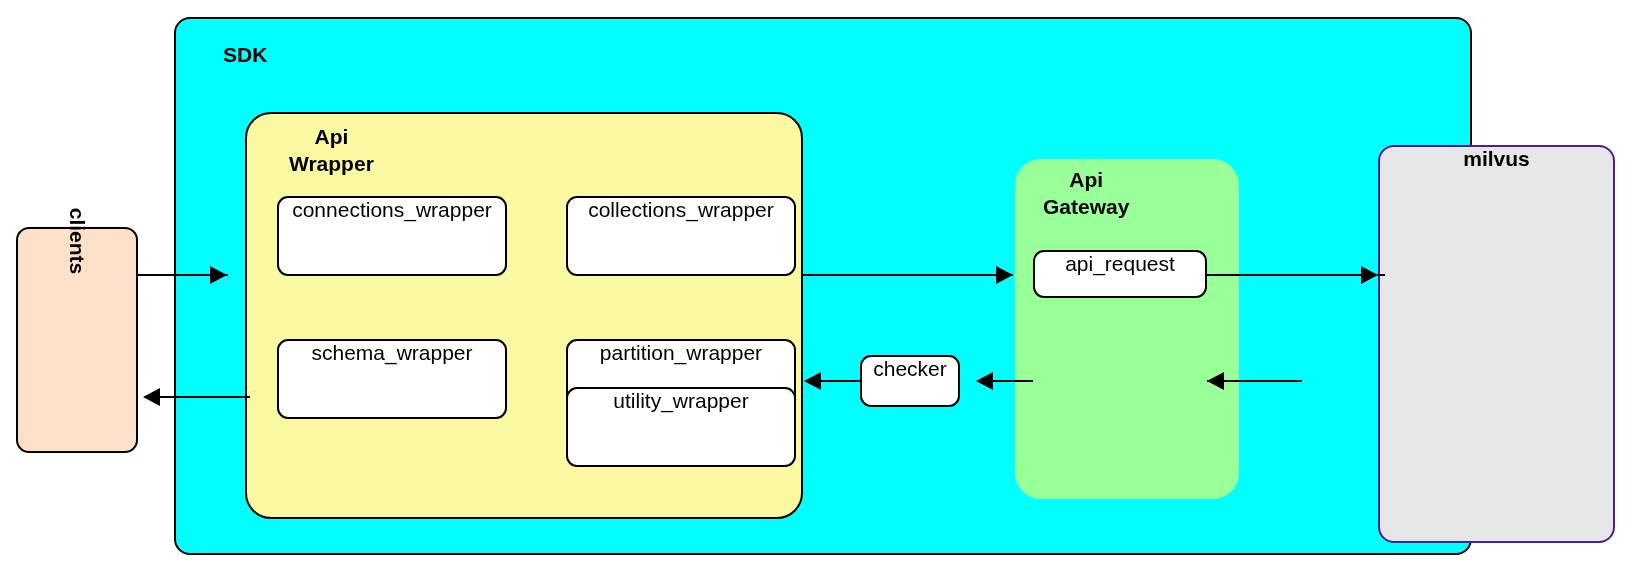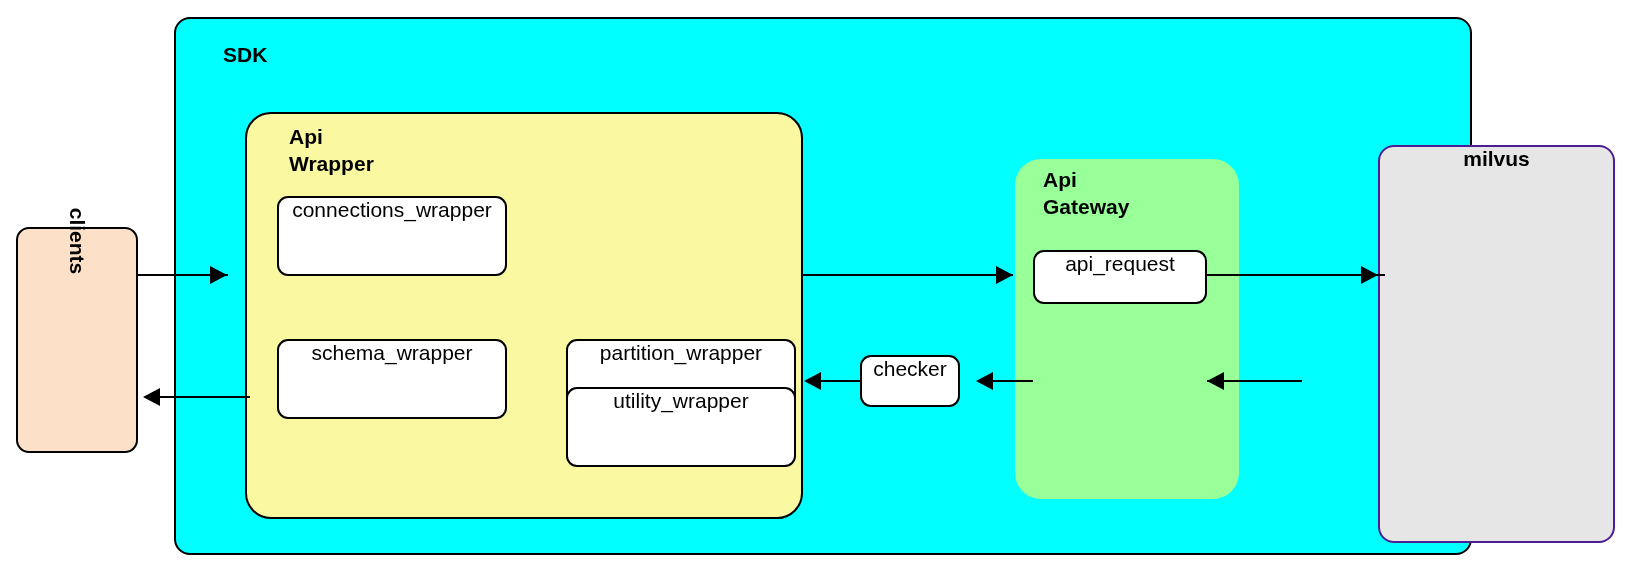--- a/index.html
+++ b/index.html
@@ -25,20 +25,21 @@
     box-sizing: border-box;
   }
 
   
   .container-sdk {
     left: 174px;  top: 17px;
     width: 1298px; height: 538px;
     background: #00ffff;
     border: 2px solid #000000;
     border-radius: 16px;
+    text-align: center;
   }
   .container-wrapper {
     left: 243px; top: 110px;
     width: 558px; height: 407px;
     background: #faf8a0;
     border: 2px solid #000000;
     border-radius: 26px;
   }
   .container-gateway {
     left: 1013px; top: 157px;
@@ -77,21 +78,21 @@
 
   
   .wbox { width: 230px; height: 80px; }
   .col-a { left: 277px; }
   .col-b { left: 566px; }
   .row-1 { top: 196px; }
   .row-2 { top: 291px; margin-top: 48px; }
   .row-3 { top: 387px; }
 
   
-  .gbox { width: 174px; height: 54px; }
+  .gbox { width: 174px; height: 48px; }
   .gbox-request  { left: 1033px; top: 250px; }
   .gbox-response { left: 1033px; top: 354px; }
 
   
   .box-checker {
     left: 860px; top: 355px;
     width: 100px; height: 52px;
   }
 
   
@@ -179,20 +180,23 @@
 
     <div class="node container-gateway" style="left:839px; top:140px;">
       <span class="container-title title-gateway">Api
 Gateway</span>
     </div>
   </div>
 
   <div class="node box wbox col-a row-1">
     <span>connections_wrapper</span>
   </div>
+  <div class="node box wbox col-b row-1">
+    <span>collections_wrapper</span>
+  </div>
   <div class="node box wbox col-a row-2">
     <span>schema_wrapper</span>
   </div>
   <div class="node box wbox col-b row-2">
     <span>partition_wrapper</span>
   </div>
   <div class="node box wbox col-b row-3">
     <span>utility_wrapper</span>
   </div>
 

